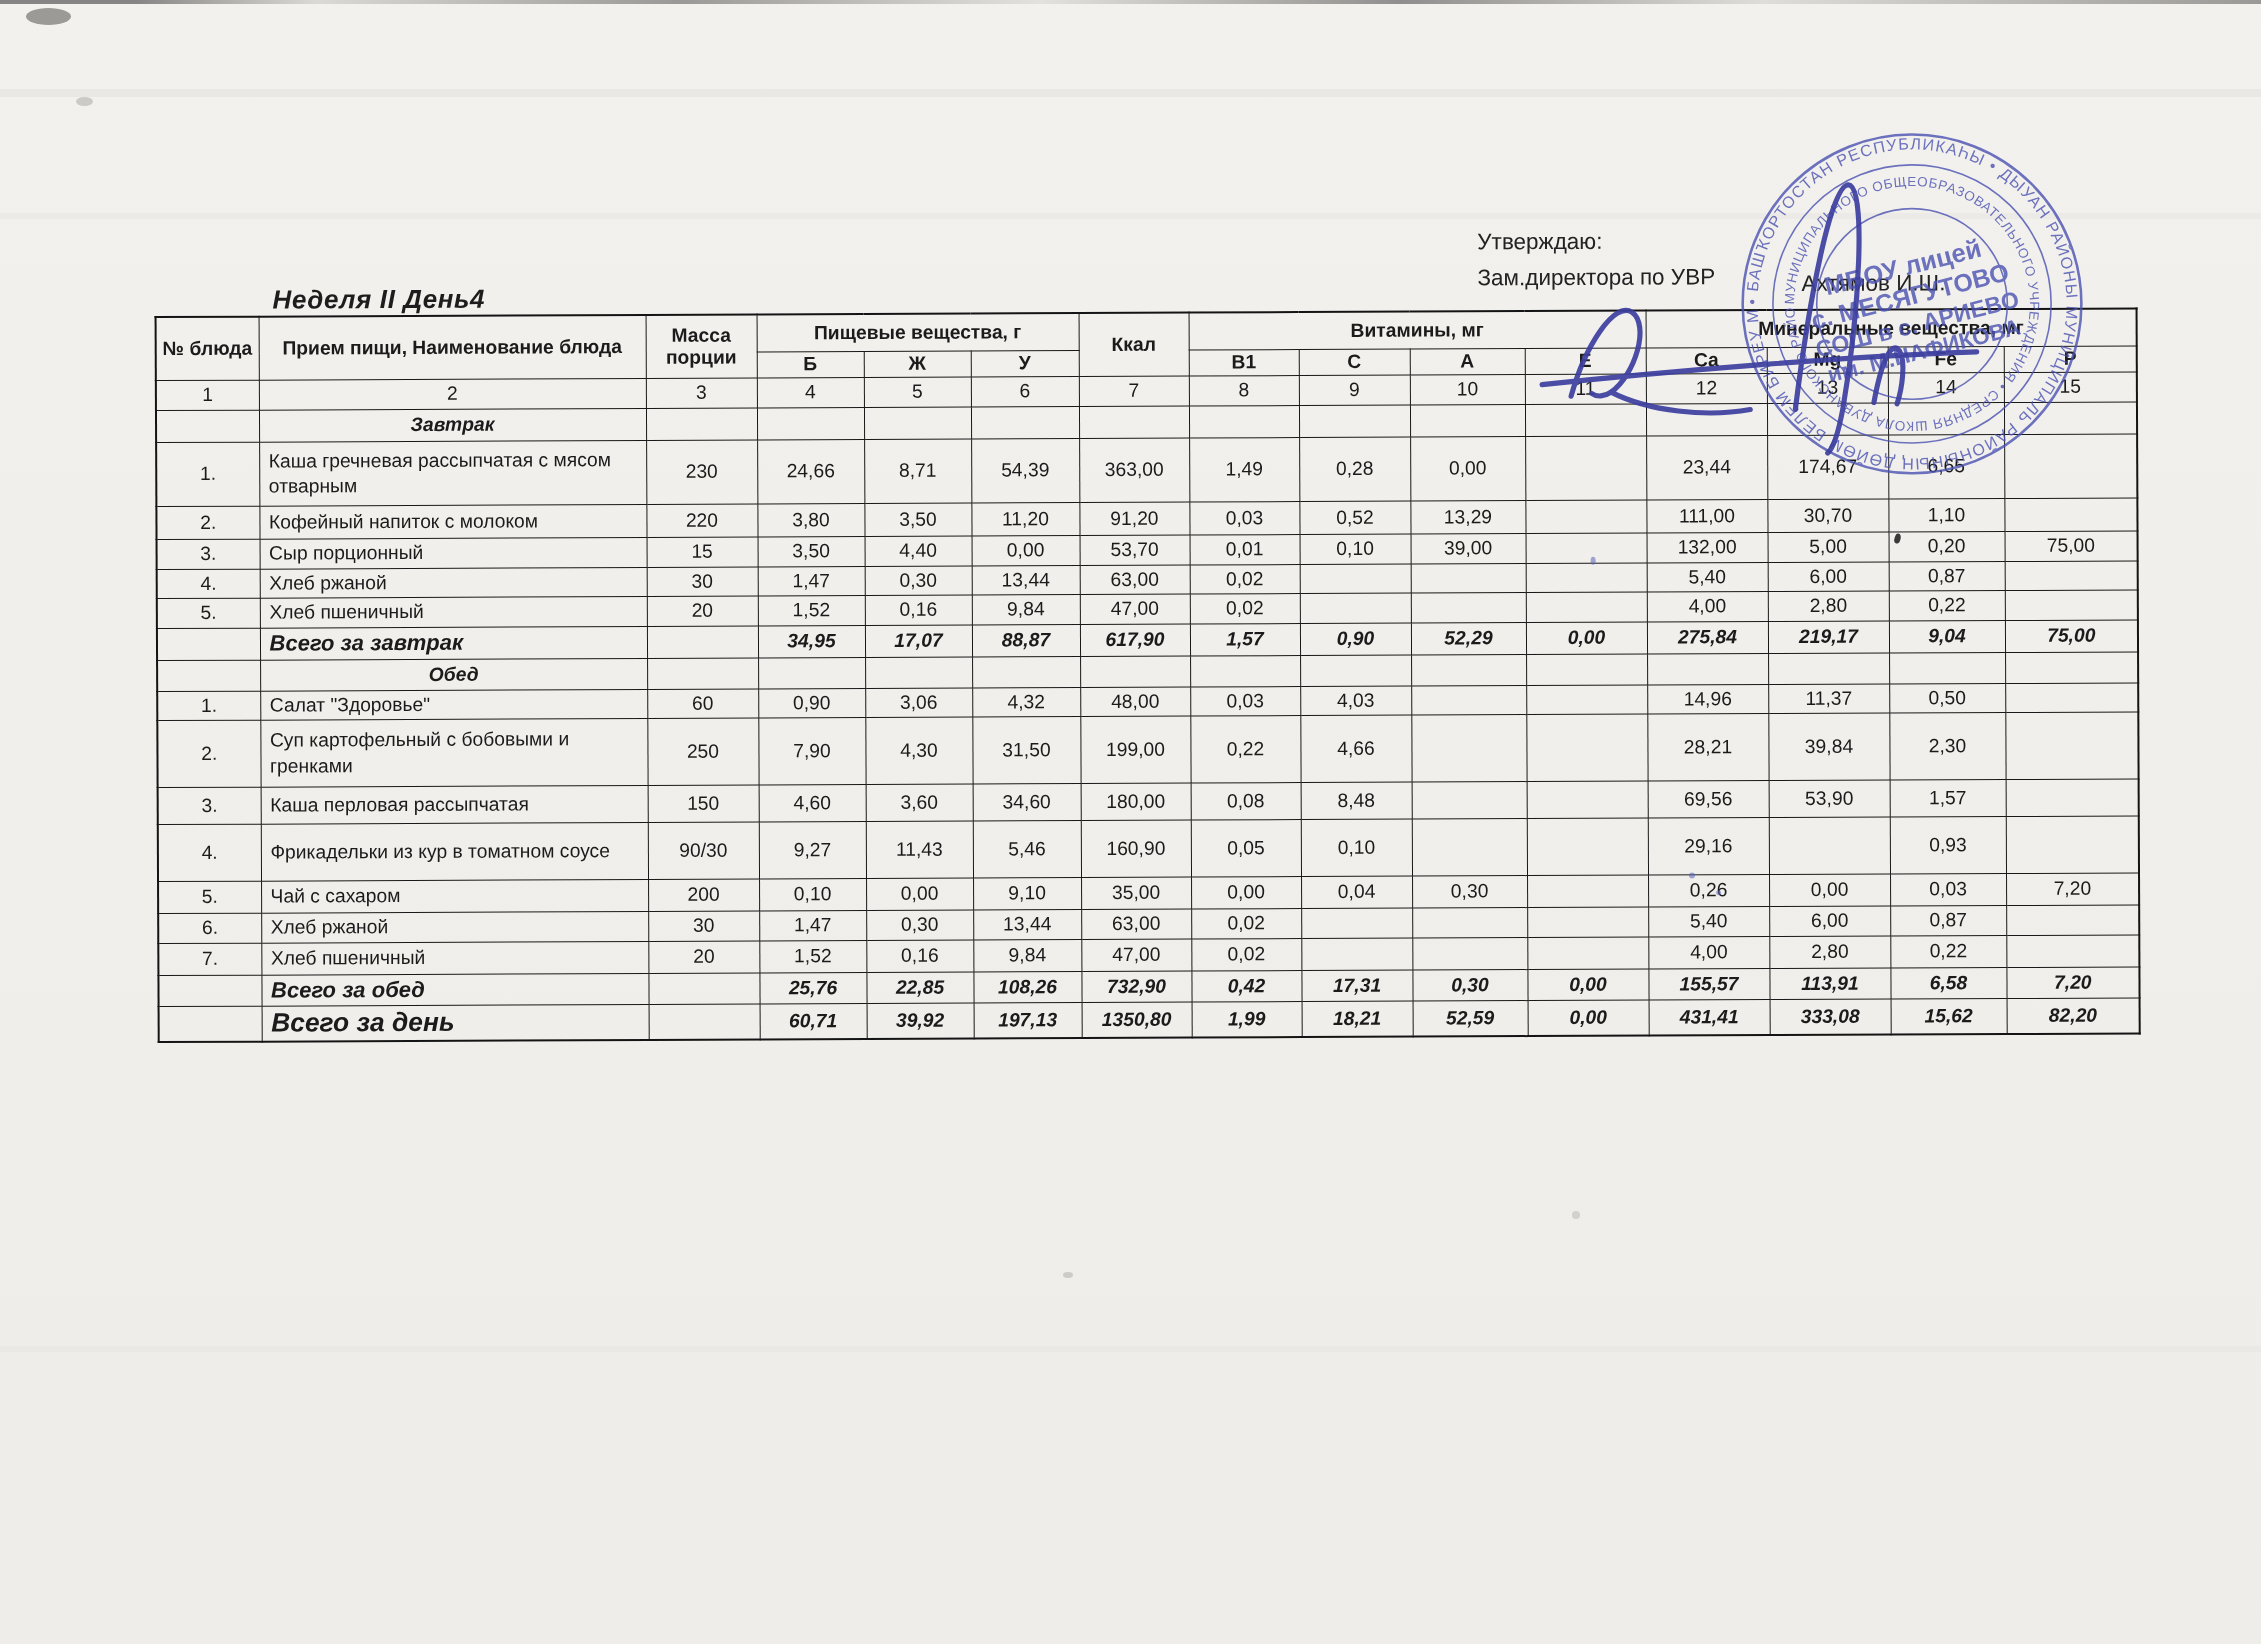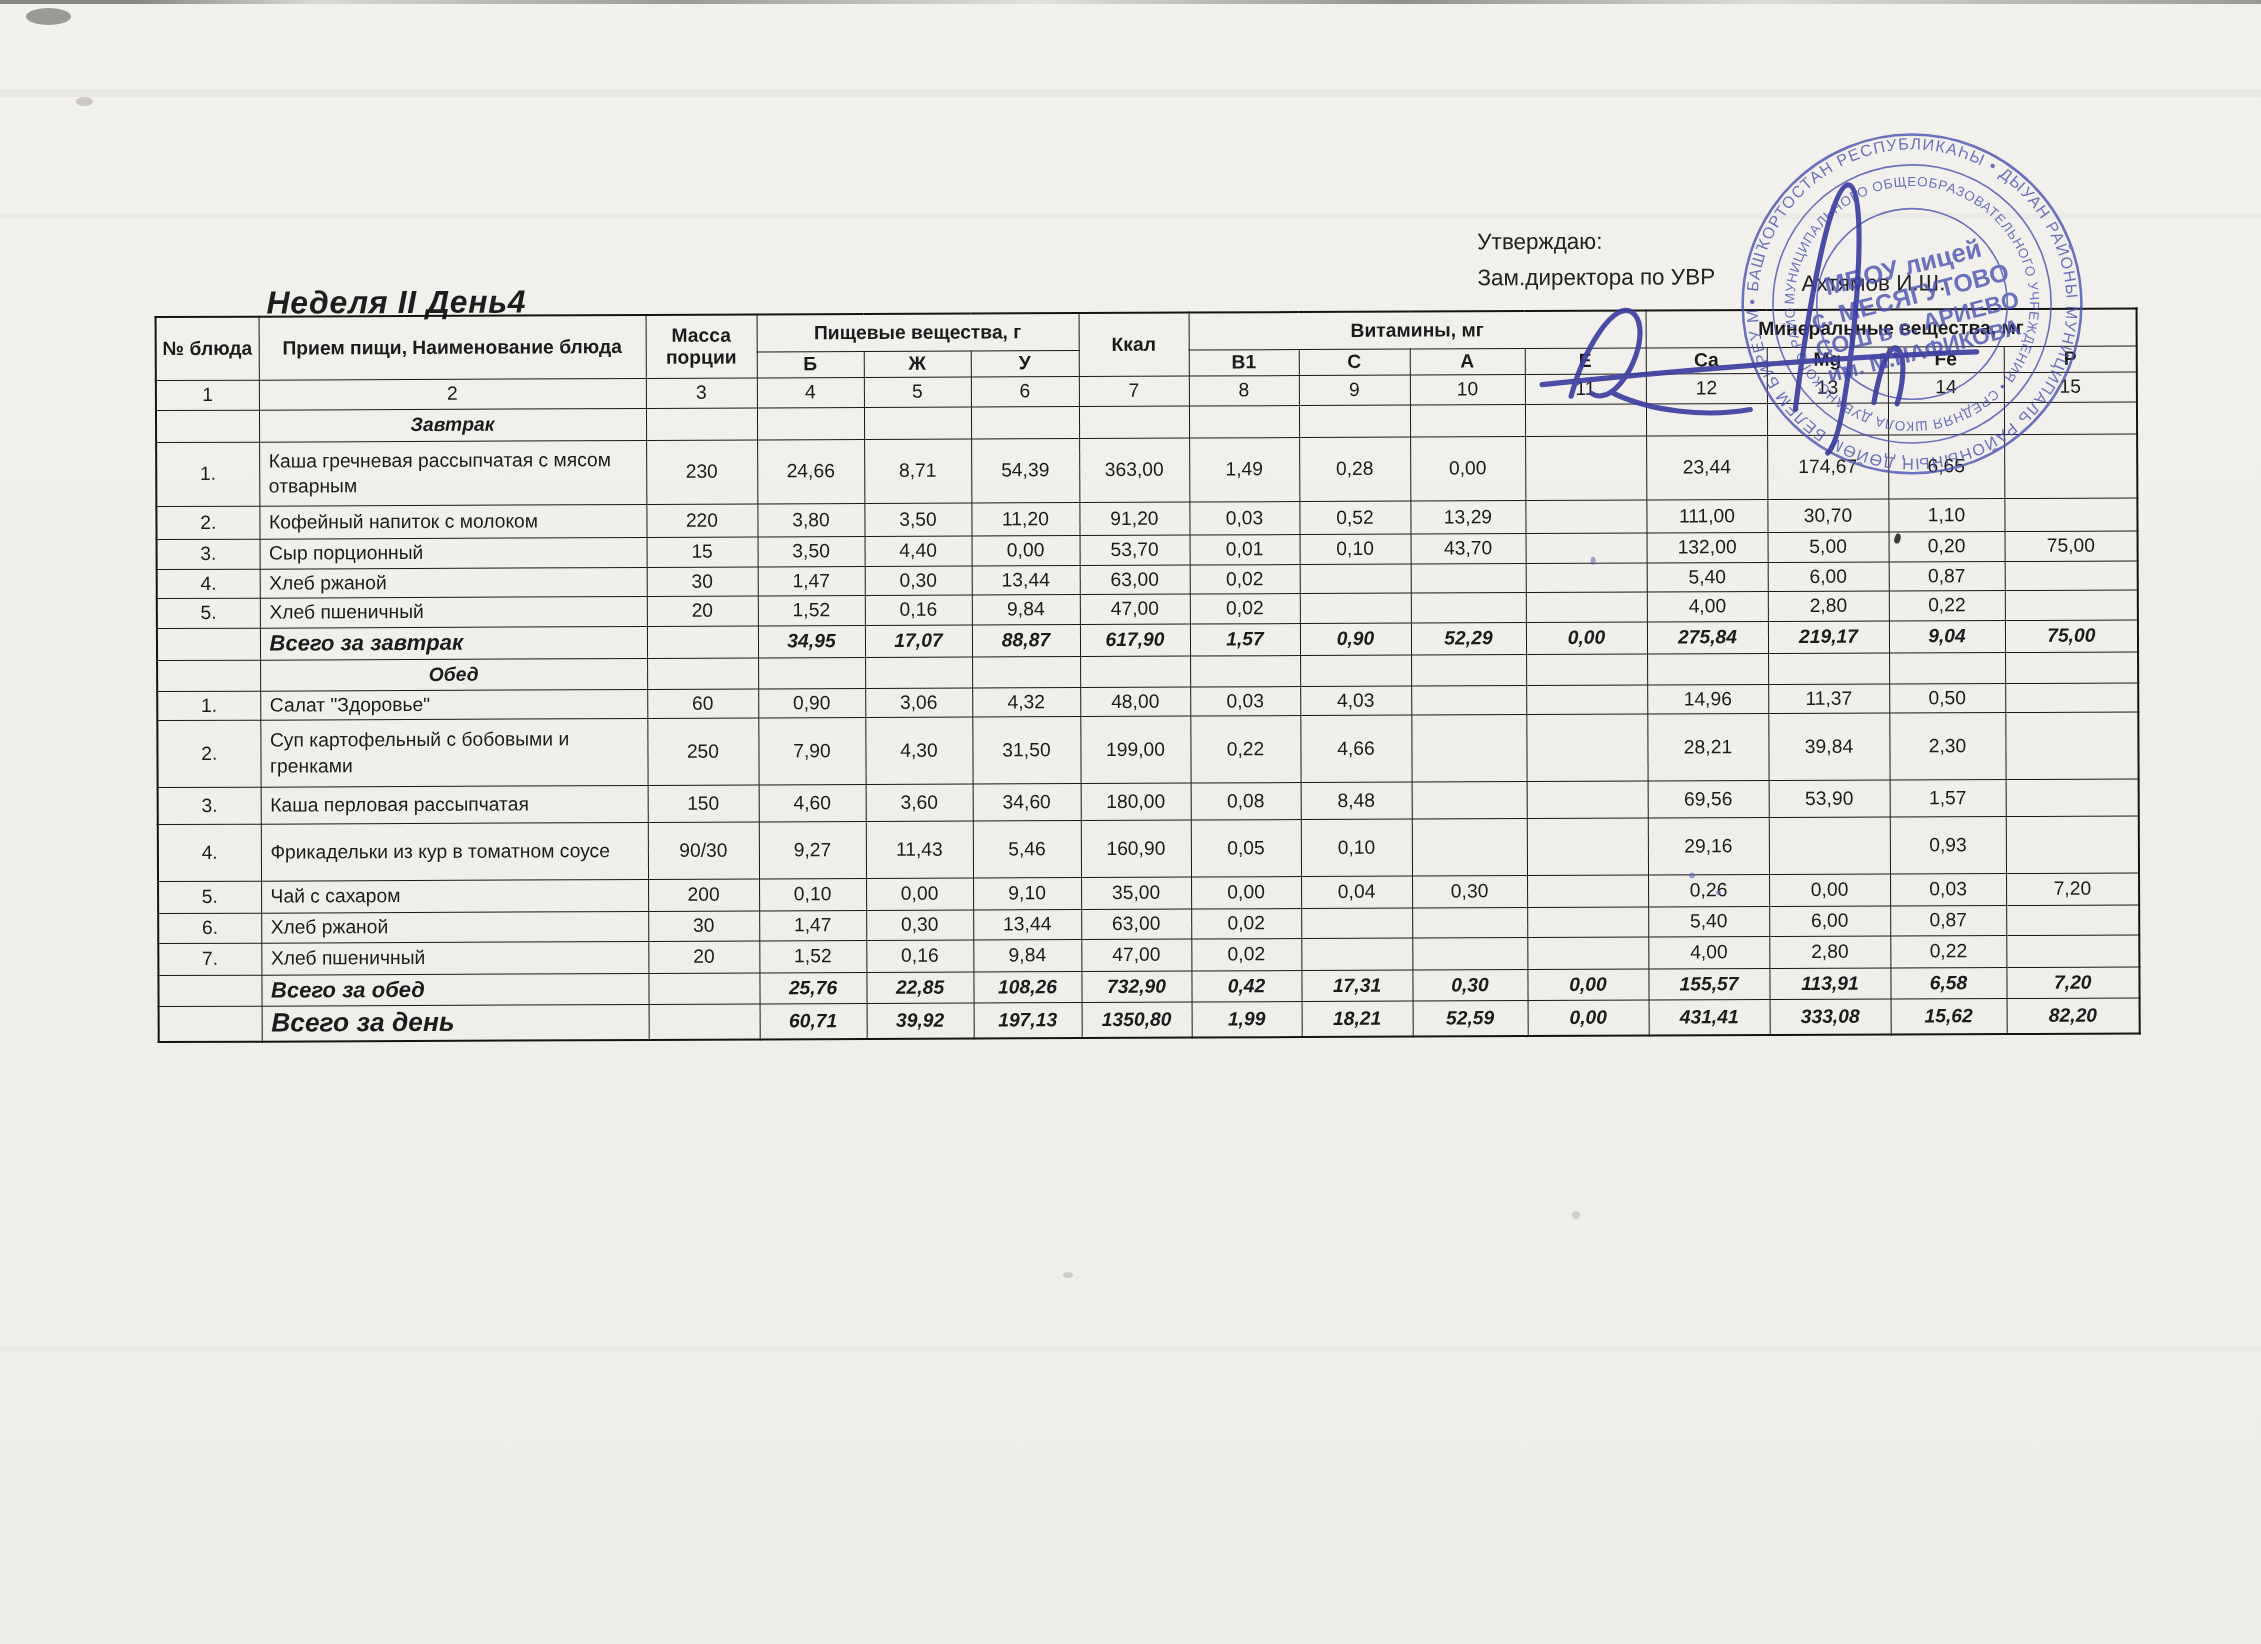--- a/index.html
+++ b/index.html
@@ -3,21 +3,21 @@
 <meta charset="utf-8">
 <style>
   html,body{margin:0;padding:0;width:2261px;height:1644px;overflow:hidden;}
   body{background:#e7e5e1;font-family:"Liberation Sans",sans-serif;}
   .sheet{position:absolute;inset:0;background:linear-gradient(180deg,#f3f1ed 0%,#f1efeb 40%,#efede9 100%);overflow:hidden;}
   .streak{position:absolute;left:0;width:2261px;background:rgba(120,118,112,.07);}
   .topedge{position:absolute;top:0;left:0;width:2261px;height:3.9px;
     background:linear-gradient(90deg,rgba(45,45,45,.55) 0 6%,rgba(45,45,45,.12) 14%,rgba(45,45,45,.45) 30%,rgba(45,45,45,.08) 46%,rgba(45,45,45,.5) 62%,rgba(45,45,45,.1) 78%,rgba(45,45,45,.45) 100%);}
   .smudge{position:absolute;border-radius:50%;}
   .doc{position:absolute;inset:0;transform:rotate(-0.25deg);transform-origin:1095px 644px;}
-  .title{position:absolute;left:268px;top:281px;font-size:32px;font-weight:bold;font-style:italic;color:#1d1d1d;letter-spacing:0.6px;}
+  .title{position:absolute;left:274px;top:281px;font-size:26px;font-weight:bold;font-style:italic;color:#1d1d1d;letter-spacing:0.6px;}
   .appr{position:absolute;color:#222;font-size:22.5px;}
   .menu-table{position:absolute;left:156px;top:312px;border-collapse:collapse;table-layout:fixed;width:1980px;}
   .menu-table td{border:1.3px solid #191919;border-top-width:1.9px;border-bottom-width:1.9px;font-size:19.3px;color:#1b1b1b;text-align:center;vertical-align:middle;padding:1.3px 3.9px;overflow:hidden;}
   .menu-table{border:2.6px solid #141414;}
   .hd{font-weight:bold;font-size:20px;}
   .nm{text-align:left !important;padding-left:9px !important;line-height:1.3;}
   .sec-lbl{font-weight:bold;font-style:italic;font-size:20px;}
   .tot td{font-weight:bold;font-style:italic;}
   .tot .lbl{font-style:italic;text-align:left !important;padding-left:9px !important;font-size:22px;}
   .day .lbl{font-size:26.4px;}
@@ -161,21 +161,21 @@
       <tr style="height:30px">
         <td>3.</td>
         <td class="nm">Сыр порционный</td>
         <td>15</td>
         <td>3,50</td>
         <td>4,40</td>
         <td>0,00</td>
         <td>53,70</td>
         <td>0,01</td>
         <td>0,10</td>
-        <td>43,70</td>
+        <td>39,00</td>
         <td></td>
         <td>132,00</td>
         <td>5,00</td>
         <td>0,20</td>
         <td>75,00</td>
       </tr>
       <tr style="height:29px">
         <td>4.</td>
         <td class="nm">Хлеб ржаной</td>
         <td>30</td>

